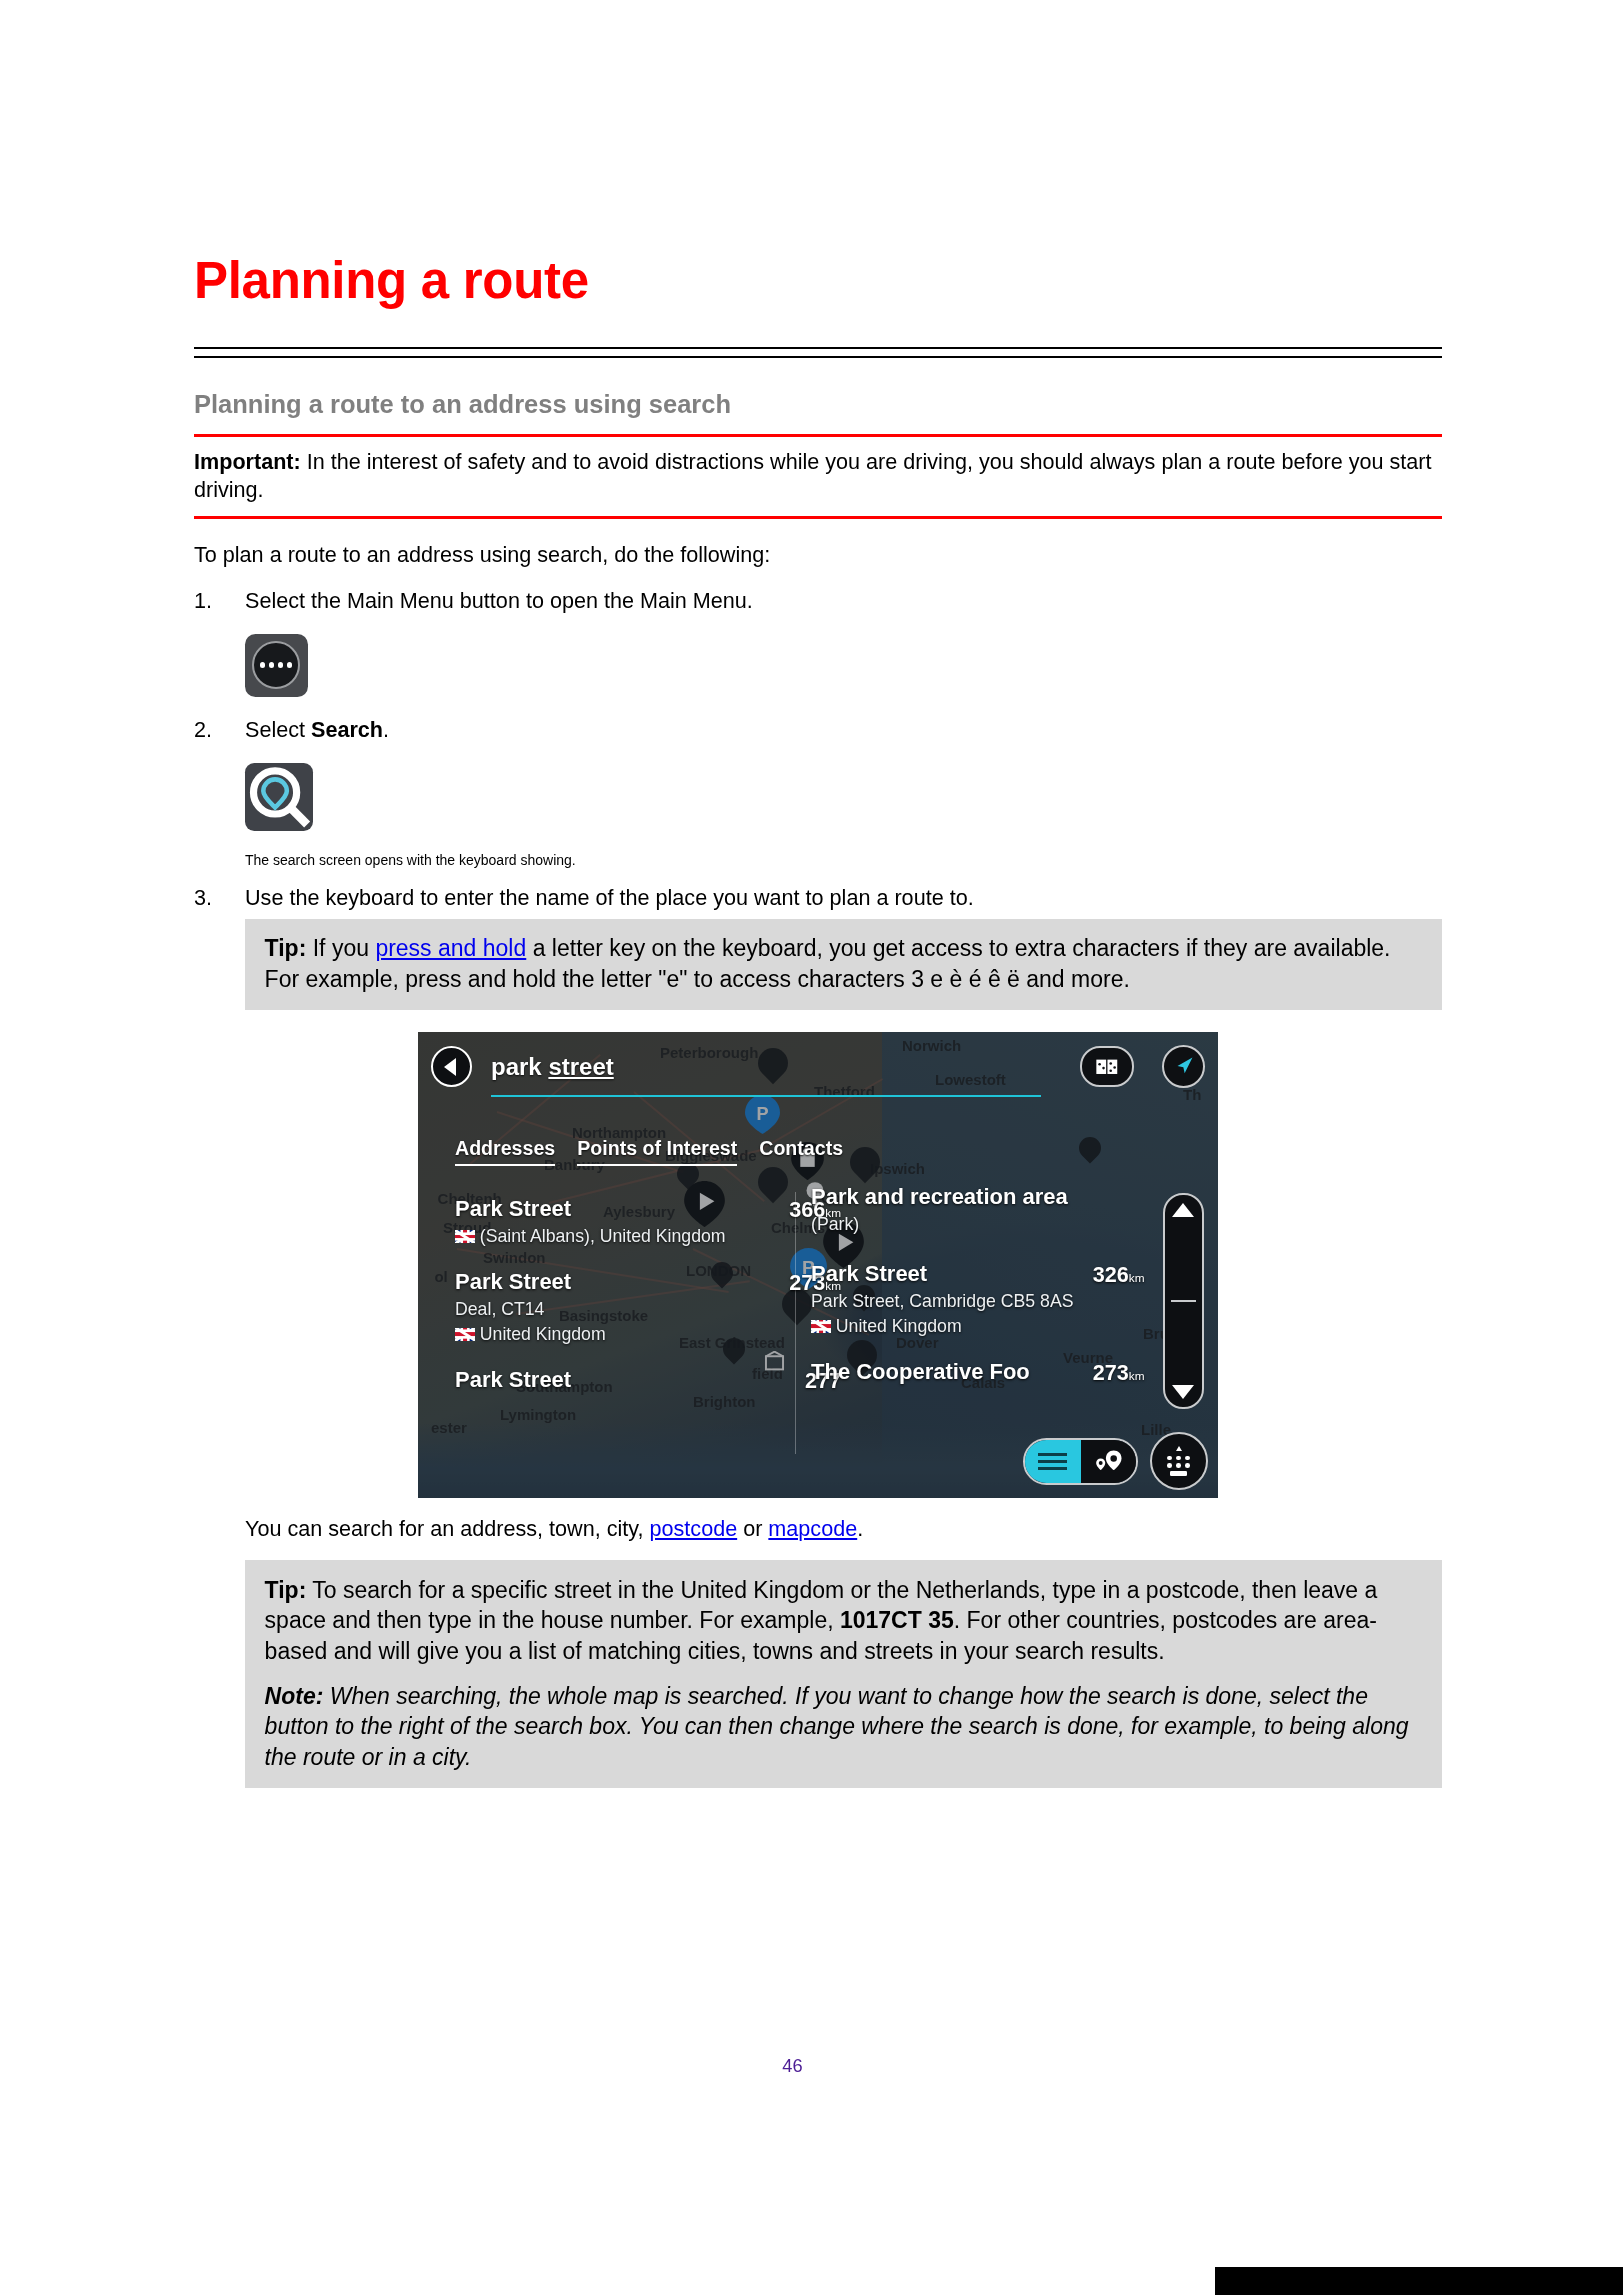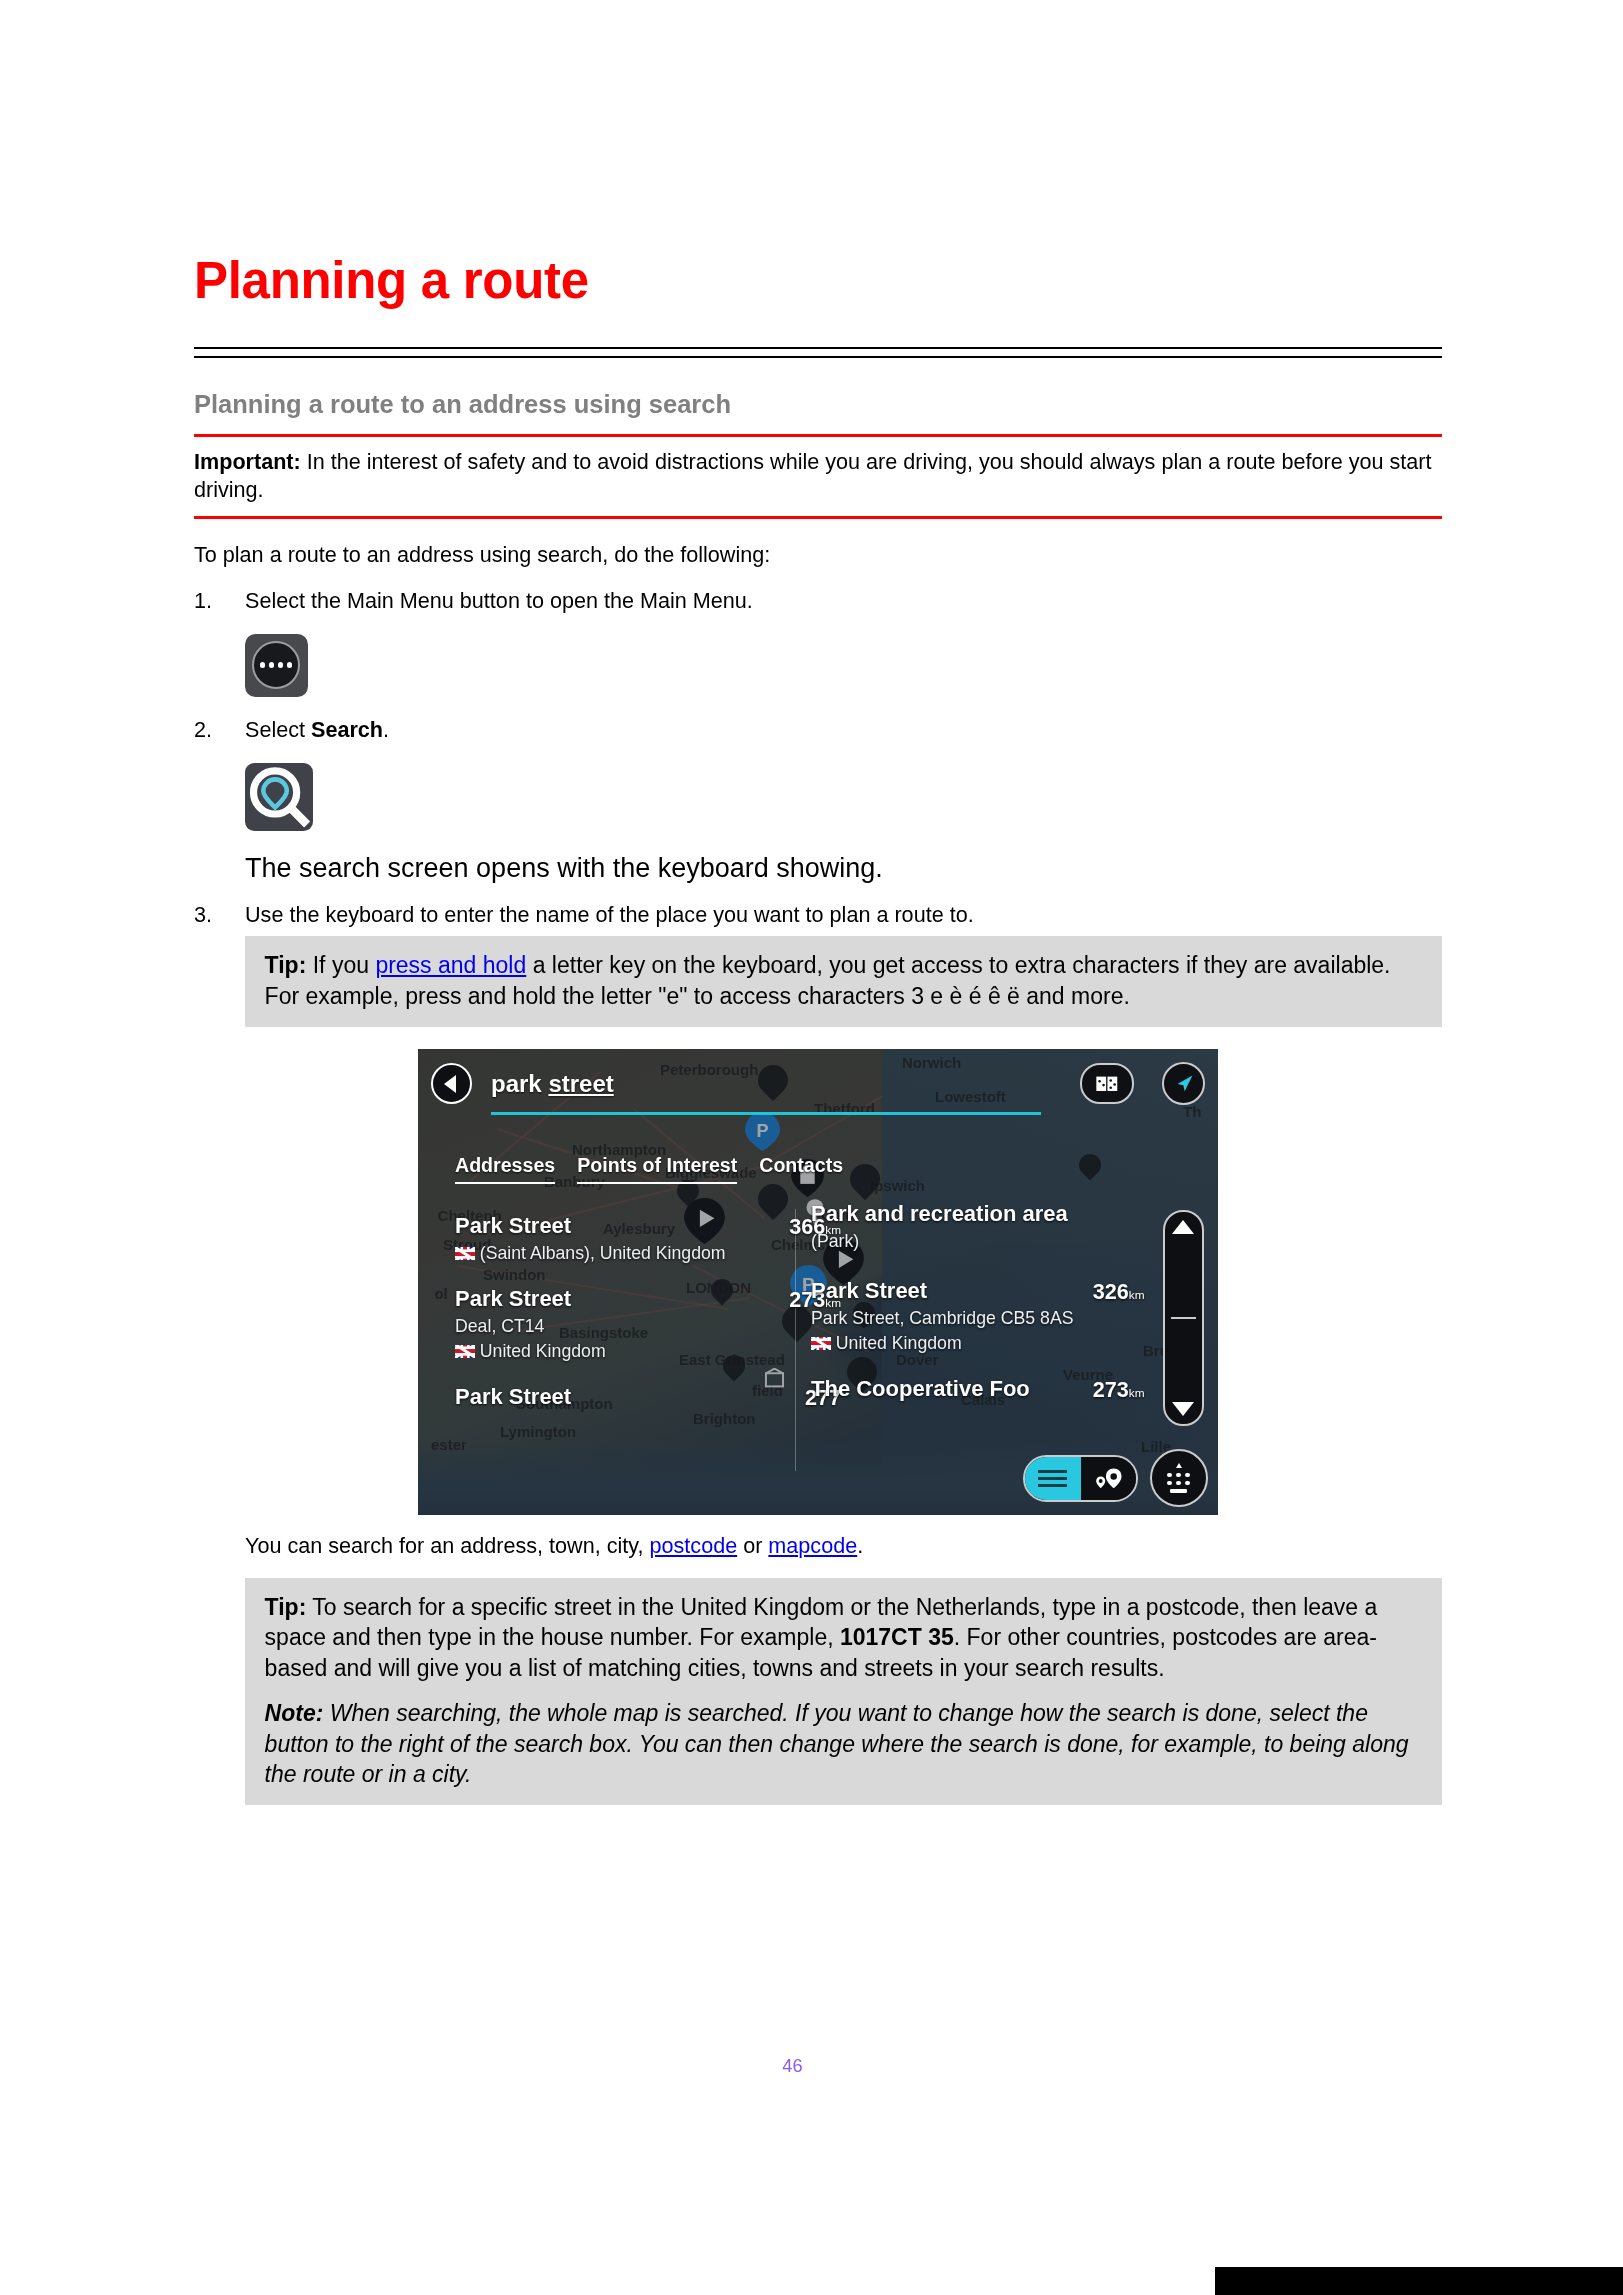--- a/index.html
+++ b/index.html
@@ -92,21 +92,21 @@
     position: absolute;
     left: 0;
     top: 0;
     width: 37px;
     font-size: 21.6px;
   }
   .step-body b { font-weight: bold; }
 
   .indent-text {
     margin-left: 51px;
-    font-size: 27px;
+    font-size: 14px;
     line-height: 1.32;
     color: #000000;
   }
 
   
   .icon-wrap {
     margin: 18.3px 0 19.6px 51px;
   }
   .mainmenu-icon {
     width: 63px;
@@ -476,21 +476,21 @@
     margin-bottom: 1.3px;
   }
 
   
   .page-number {
     position: absolute;
     left: 0; right: 0;
     top: 2055px;
     text-align: center;
     font-size: 18.3px;
-    color: #8b5cf6;
+    color: #4c1d95;
   }
   .black-bar {
     position: absolute;
     left: 1215px;
     top: 2267px;
     width: 409px;
     height: 28px;
     background: #000000;
   }
 </style>

